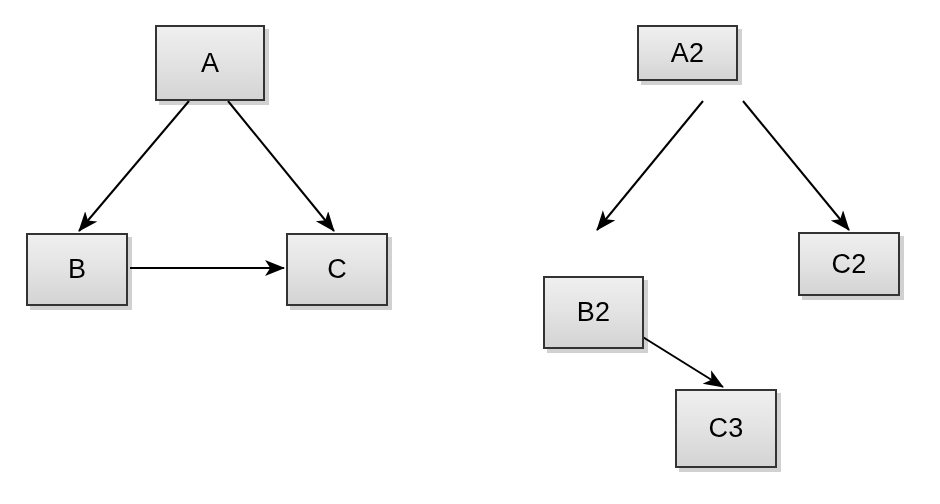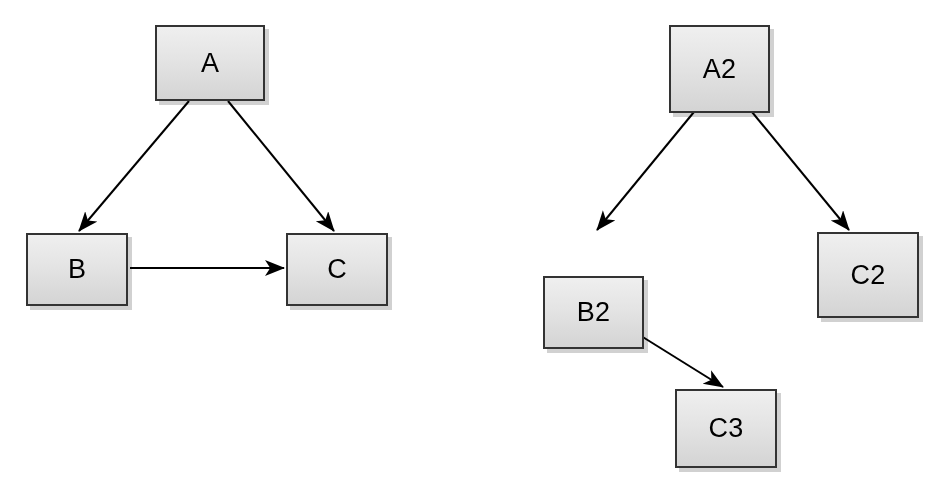--- a/index.html
+++ b/index.html
@@ -68,27 +68,27 @@
   <div id="nodes-group">
       <div class="node" style="left: 155px; top: 25px; width: 110px; height: 76px;">
         <span class="node-label">A</span>
       </div>
       <div class="node" style="left: 26px; top: 233px; width: 102px; height: 73px;">
         <span class="node-label">B</span>
       </div>
       <div class="node" style="left: 286px; top: 233px; width: 102px; height: 73px;">
         <span class="node-label">C</span>
       </div>
-      <div class="node" style="left: 669px; top: 25px; width: 101px; height: 88px;">
+      <div class="node" style="left: 637px; top: 25px; width: 101px; height: 56px;">
         <span class="node-label">A2</span>
       </div>
       <div class="node" style="left: 543px; top: 232px; width: 101px; height: 73px; margin-top: 44px;">
         <span class="node-label">B2</span>
       </div>
-      <div class="node" style="left: 817px; top: 232px; width: 102px; height: 86px;">
+      <div class="node" style="left: 798px; top: 232px; width: 102px; height: 64px;">
         <span class="node-label">C2</span>
       </div>
       <div class="node" style="left: 675px; top: 389px; width: 102px; height: 79px; text-align: center;">
         <span class="node-label">C3</span>
       </div>
     </div>
 
 </div>
 
 </body></html>

